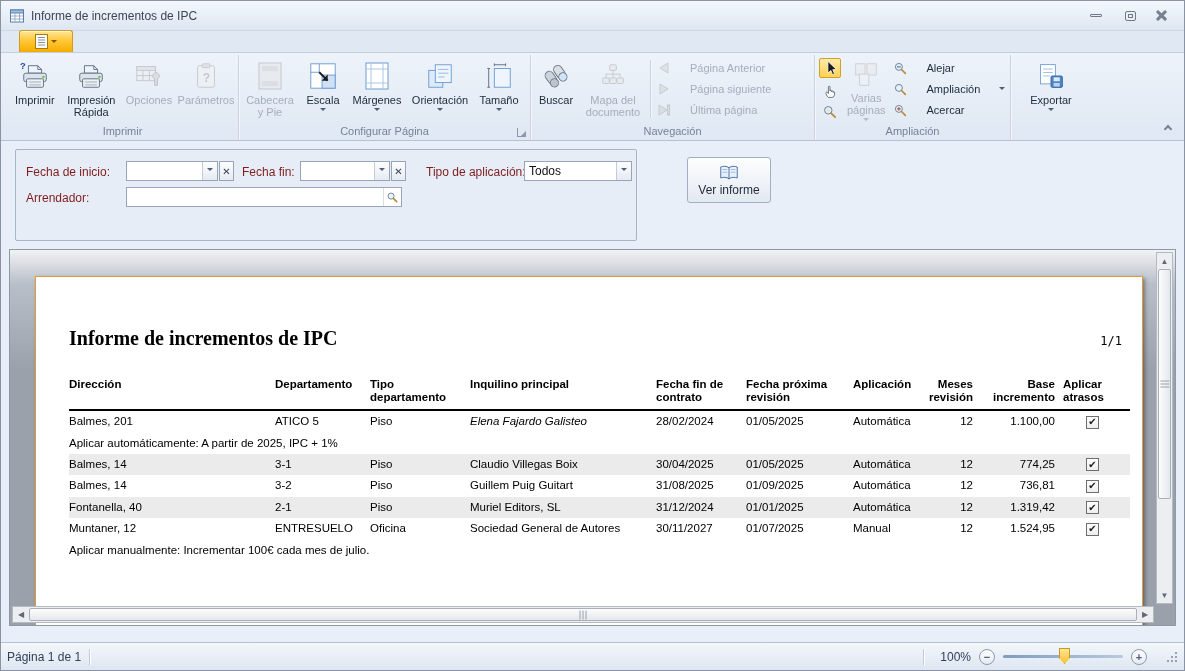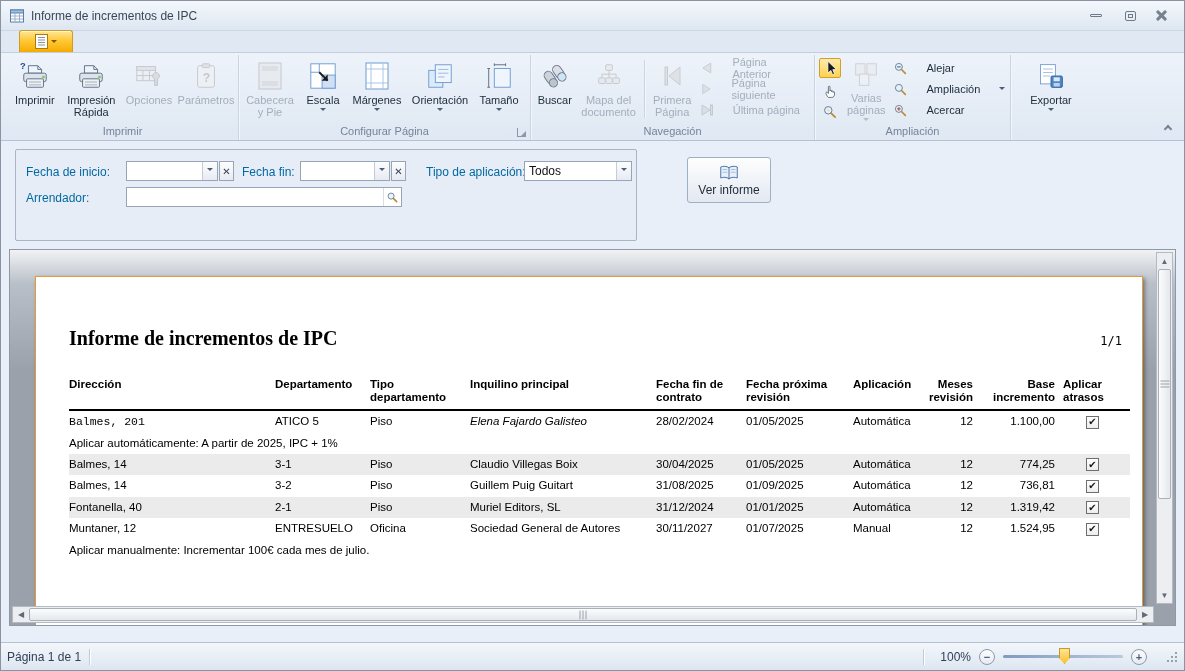--- a/index.html
+++ b/index.html
@@ -42,21 +42,21 @@
   .rbtn-small.disabled{color:#a4aebc;}
   .amp-col{display:flex;flex-direction:column;gap:2px;padding:2px 2px;}
   .sqbtn{width:22px;height:20px;display:flex;align-items:center;justify-content:center;border-radius:2px;border:1px solid transparent;}
   .sqbtn.selected{background:linear-gradient(#ffeaa9,#ffd34e);border-color:#d2a028;}
   .ribbon-collapse{position:absolute;right:8px;bottom:6px;width:16px;height:14px;display:flex;align-items:center;justify-content:center;}
   .chev-up{width:6px;height:6px;border-left:2px solid #76839a;border-top:2px solid #76839a;transform:rotate(45deg);margin-top:3px;}
 
   
   .filterzone{position:relative;height:108px;background:#e9eff8;}
   .filterpanel{position:absolute;left:14px;top:8px;width:622px;height:92px;border:1px solid #a9b4c4;border-radius:2px;background:#e7edf7;}
-  .flabel{position:absolute;font-size:12px;color:#0369a1;}
+  .flabel{position:absolute;font-size:12px;color:#7f1d1d;}
   .combo{position:absolute;height:20px;background:#fff;border:1px solid #98a5b8;display:flex;align-items:stretch;}
   .combo .val{flex:1;font-size:12px;padding:2px 4px;color:#111;overflow:hidden;white-space:nowrap;}
   .combo .dd{width:15px;border-left:1px solid #c3ccd9;background:linear-gradient(#fdfdfe,#e6ebf2);display:flex;align-items:center;justify-content:center;}
   .dd .caret{margin-top:0;}
   .clearbtn{position:absolute;width:15px;height:20px;border:1px solid #98a5b8;background:linear-gradient(#fdfdfe,#e6ebf2);display:flex;align-items:center;justify-content:center;font-size:10px;font-weight:bold;color:#32405a;}
   .lookup{width:18px;display:flex;align-items:center;justify-content:center;border-left:1px solid #d7dde6;}
   .bigbtn{position:absolute;left:686px;top:16px;width:84px;height:46px;border:1px solid #9fb0c4;border-radius:3px;background:linear-gradient(#fefefe,#e3e9f1);display:flex;flex-direction:column;align-items:center;justify-content:center;gap:2px;box-shadow:0 1px 0 rgba(255,255,255,.8) inset;}
   .bigbtn .lbl{font-size:12px;color:#1f2a3a;}
 
   
@@ -275,29 +275,20 @@
                 <rect x="12.5" y="4" width="7" height="6" rx="1" fill="#e2e6eb" stroke="#9aa2ae"></rect>
                 <path d="M16 10v4M8.5 14h15M8.5 14v4M16 14v4M23.5 14v4" fill="none" stroke="#9aa2ae"></path>
                 <rect x="5" y="18" width="7" height="6" rx="1" fill="#e2e6eb" stroke="#9aa2ae"></rect>
                 <rect x="12.5" y="18" width="7" height="6" rx="1" fill="#e2e6eb" stroke="#9aa2ae"></rect>
                 <rect x="20" y="18" width="7" height="6" rx="1" fill="#e2e6eb" stroke="#9aa2ae"></rect>
               </svg>
           </span>
           <span class="lbl">Mapa del documento</span>
         </div>
         <div class="vsep"></div>
-        <div class="rbtn-big disabled" style="width:52px">
-          <span class="icw">
-            <svg width="28" height="28" viewBox="0 0 28 28">
-                <rect x="7" y="5" width="2.5" height="18" fill="#cfd5dd" stroke="#a0a8b4"></rect>
-                <path d="M22 5v18L11 14z" fill="#cfd5dd" stroke="#a0a8b4"></path>
-              </svg>
-          </span>
-          <span class="lbl">Primera Página</span>
-        </div>
         <div class="nav-col">
           <div class="rbtn-small disabled">
             <svg width="14" height="14" viewBox="0 0 14 14">
                 <path d="M11 2v10L3 7z" fill="#cfd5dd" stroke="#a0a8b4"></path>
               </svg>
             <span>Página Anterior</span>
           </div>
           <div class="rbtn-small disabled">
             <svg width="14" height="14" viewBox="0 0 14 14">
                 <path d="M3 2v10l8-5z" fill="#cfd5dd" stroke="#a0a8b4"></path>
@@ -470,21 +461,21 @@
                 <th style="width: 90px; text-align: left;">Fecha fin de contrato</th>
                 <th style="width: 107px; text-align: left;">Fecha próxima revisión</th>
                 <th style="width: 76px; text-align: left;">Aplicación</th>
                 <th style="width: 52px; text-align: right;">Meses revisión</th>
                 <th style="width: 82px; text-align: right;">Base incremento</th>
                 <th style="width: 67px; text-align: left;">Aplicar atrasos</th>
               </tr>
             </thead>
           <tbody id="tbody-rows">
               <tr>
-                <td style="text-align: left; font-family: Liberation Mono, monospace;">Balmes, 201</td>
+                <td style="text-align: left;">Balmes, 201</td>
                 <td style="text-align: left;">ATICO 5</td>
                 <td style="text-align: left;">Piso</td>
                 <td style="text-align: left; font-style: italic;">Elena Fajardo Galisteo</td>
                 <td style="text-align: left;">28/02/2024</td>
                 <td style="text-align: left;">01/05/2025</td>
                 <td style="text-align: left;">Automática</td>
                 <td style="text-align: right;">12</td>
                 <td style="text-align: right;">1.100,00</td>
                 <td style="text-align: center;"><span class="checkbox">✔</span></td>
               </tr>

